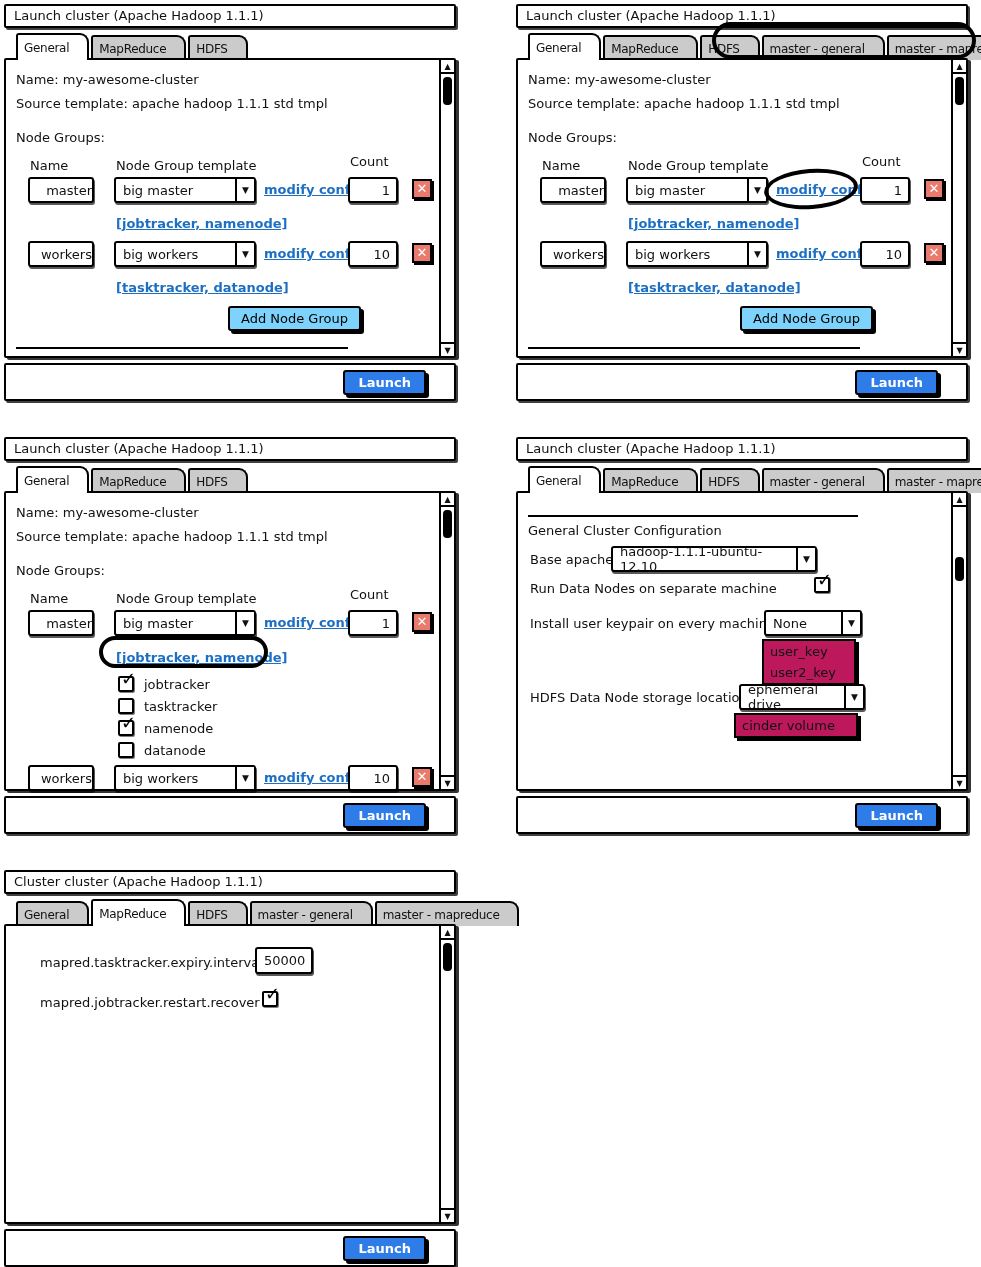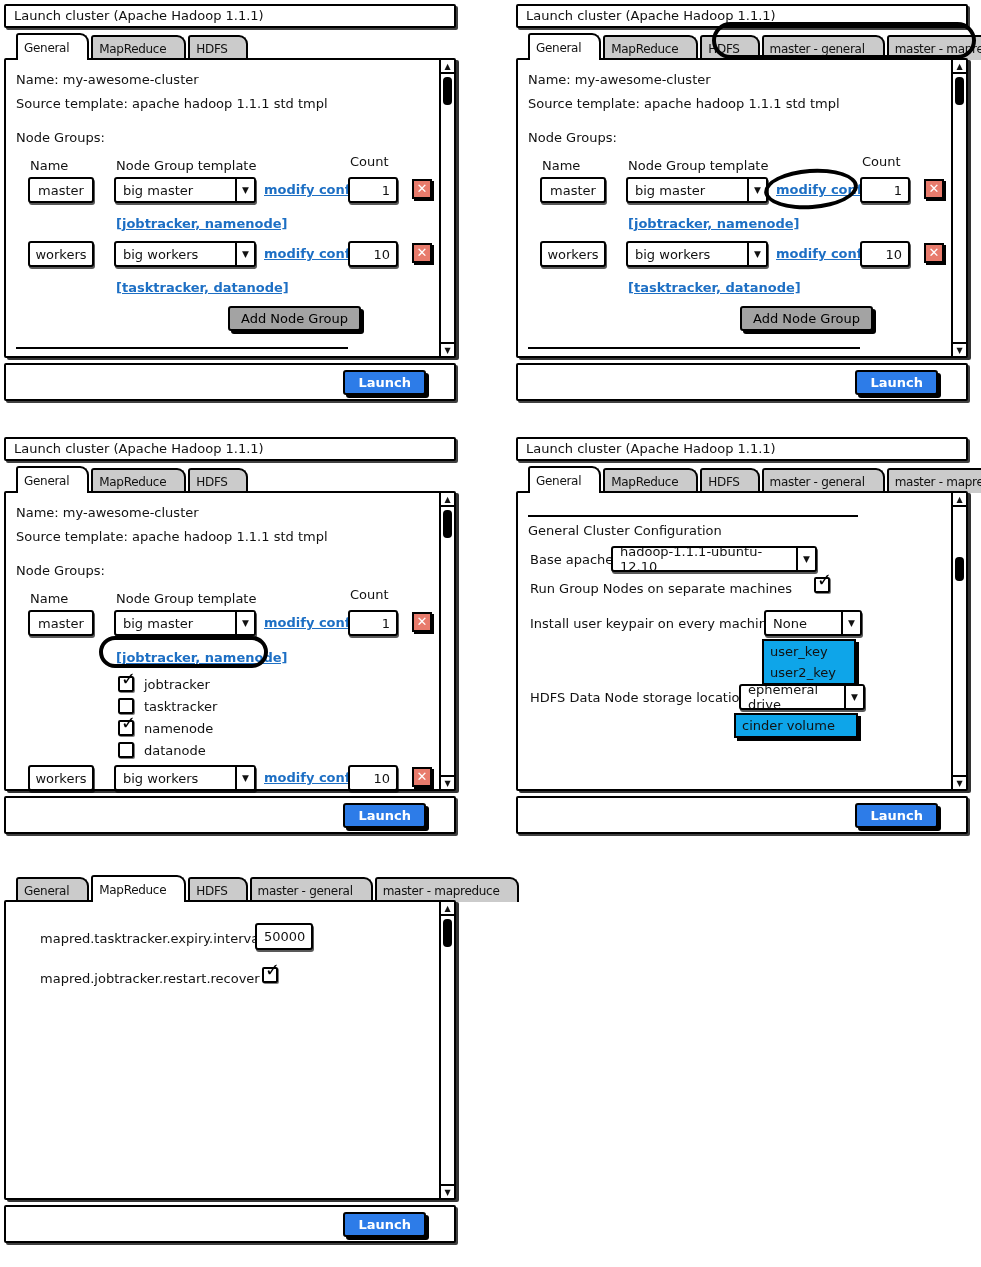--- a/index.html
+++ b/index.html
@@ -29,53 +29,53 @@
     margin-top: 5px; height: 38px; border: 2px solid #000; border-radius: 2px; background: #fff;
     display: flex; align-items: center; justify-content: flex-end; padding-right: 28px;
     box-shadow: 2px 2px 0 rgba(0,0,0,0.75);
   }
   .launch-btn {
     background: #2d7ce8; color: #fff; border: 2px solid #000; border-radius: 3px;
     font-family: "DejaVu Sans", sans-serif; font-size: 13px; font-weight: bold;
     padding: 3px 13px; box-shadow: 3px 3px 0 #000; cursor: pointer;
   }
   .sketch-btn {
-    position: absolute; background: #a3a3a3; border: 2px solid #000; border-radius: 3px;
+    position: absolute; background: #7dd3fc; border: 2px solid #000; border-radius: 3px;
     font-family: "DejaVu Sans", sans-serif; font-size: 13px; padding: 3px 11px;
     box-shadow: 3px 3px 0 #000; cursor: pointer; white-space: nowrap;
   }
   .ci { position: absolute; font-size: 13px; white-space: nowrap; }
   .hline { position: absolute; height: 2px; background: #000; }
 
   .field {
     position: absolute; border: 2px solid #000; border-radius: 3px; background: #fff;
     display: flex; align-items: center; font-size: 13px;
     box-shadow: 1px 2px 0 rgba(0,0,0,0.65); overflow: hidden;
   }
-  .field.center { justify-content: center; }
+  .field.center { justify-content: flex-end; }
   .field.rightnum { justify-content: flex-end; padding-right: 6px; }
   .combo .combo-val { flex: 1; padding-left: 7px; overflow: hidden; }
   .combo .combo-arrow {
     border-left: 2px solid #000; width: 19px; align-self: stretch; flex: 0 0 19px;
     display: flex; align-items: center; justify-content: center; font-size: 9px; background: #fff;
   }
   .link { position: absolute; font-size: 13px; font-weight: bold; color: #1d6fc4;
           text-decoration: underline; white-space: nowrap; cursor: pointer; }
   .xicon {
     position: absolute; width: 20px; height: 20px; background: #e87b6c;
     border: 2px solid #000; box-shadow: 2px 2px 0 #000;
     color: #fff; font-weight: bold; font-size: 13px; text-align: center; line-height: 16px; cursor: pointer;
   }
   .checkbox {
     position: absolute; width: 16px; height: 16px; border: 2px solid #000; border-radius: 2px;
     background: #fff; box-shadow: 1px 1px 0 rgba(0,0,0,0.5); cursor: pointer;
   }
   .checkbox .mark { position: absolute; left: 1px; top: -10px; font-size: 18px; font-weight: bold; color: #000; }
   .droplist {
-    position: absolute; border: 2px solid #000; background: #0ea5e9;
+    position: absolute; border: 2px solid #000; background: #be185d;
     box-shadow: 3px 3px 0 #000; font-size: 13px;
   }
   .droplist .opt { height: 21px; line-height: 21px; padding: 0 6px; white-space: nowrap; cursor: pointer; }
 
   .scrollbar { position: absolute; top: 0; right: 0; bottom: 0; width: 15px; border-left: 2px solid #000; background: #fff; }
   .sb-btn { height: 14px; border-bottom: 2px solid #000; font-size: 8px; text-align: center; line-height: 13px; cursor: pointer; }
   .sb-btn.down { position: absolute; bottom: 0; left: 0; right: 0; border-bottom: none; border-top: 2px solid #000; }
   .sb-thumb { position: absolute; left: 2px; width: 9px; background: #000; border-radius: 4px; cursor: grab; }
 
   .annot { position: absolute; border: 4px solid #000; z-index: 6; pointer-events: none; }
@@ -295,21 +295,21 @@
     <div class="ci" style="left:10px;top:30px">General Cluster Configuration</div>
 
     <div class="ci" style="left:12px;top:59px">Base apache</div>
     <div class="field combo" style="left:93px;top:53px;width:206px;height:26px">
       <span class="combo-val">hadoop-1.1.1-ubuntu-12.10</span>
       <span class="combo-arrow">
           <span>▼</span>
         </span>
     </div>
 
-    <div class="ci" style="left:12px;top:88px">Run Group Nodes on separate machines</div>
+    <div class="ci" style="left:12px;top:88px">Run Data Nodes on separate machine</div>
     <div class="checkbox" style="left:296px;top:84px">
         <span class="mark">✓</span>
       </div>
 
     <div class="ci" style="left:12px;top:123px">Install user keypair on every machine</div>
     <div class="field combo" style="left:246px;top:117px;width:98px;height:26px">
       <span class="combo-val">None</span>
       <span class="combo-arrow">
           <span>▼</span>
         </span>
@@ -335,20 +335,21 @@
       <div class="sb-thumb" style="top:64px;height:24px"></div>
       <div class="sb-btn down">▼</div>
     </div>
   </div>
   <div class="footer">
     <button class="launch-btn">Launch</button>
   </div>
 </div>
 
 <div class="window" style="left:4px;top:870px">
+  <div class="titlebar">Cluster cluster (Apache Hadoop 1.1.1)</div>
   <div class="tabs">
     <div class="tab">General</div>
     <div class="tab selected">MapReduce</div>
     <div class="tab">HDFS</div>
     <div class="tab">master - general</div>
     <div class="tab">master - mapreduce</div>
   </div>
   <div class="content">
     <div class="ci" style="left:34px;top:29px">mapred.tasktracker.expiry.interval</div>
     <div class="field" style="left:249px;top:21px;width:58px;height:27px;padding-left:7px">

